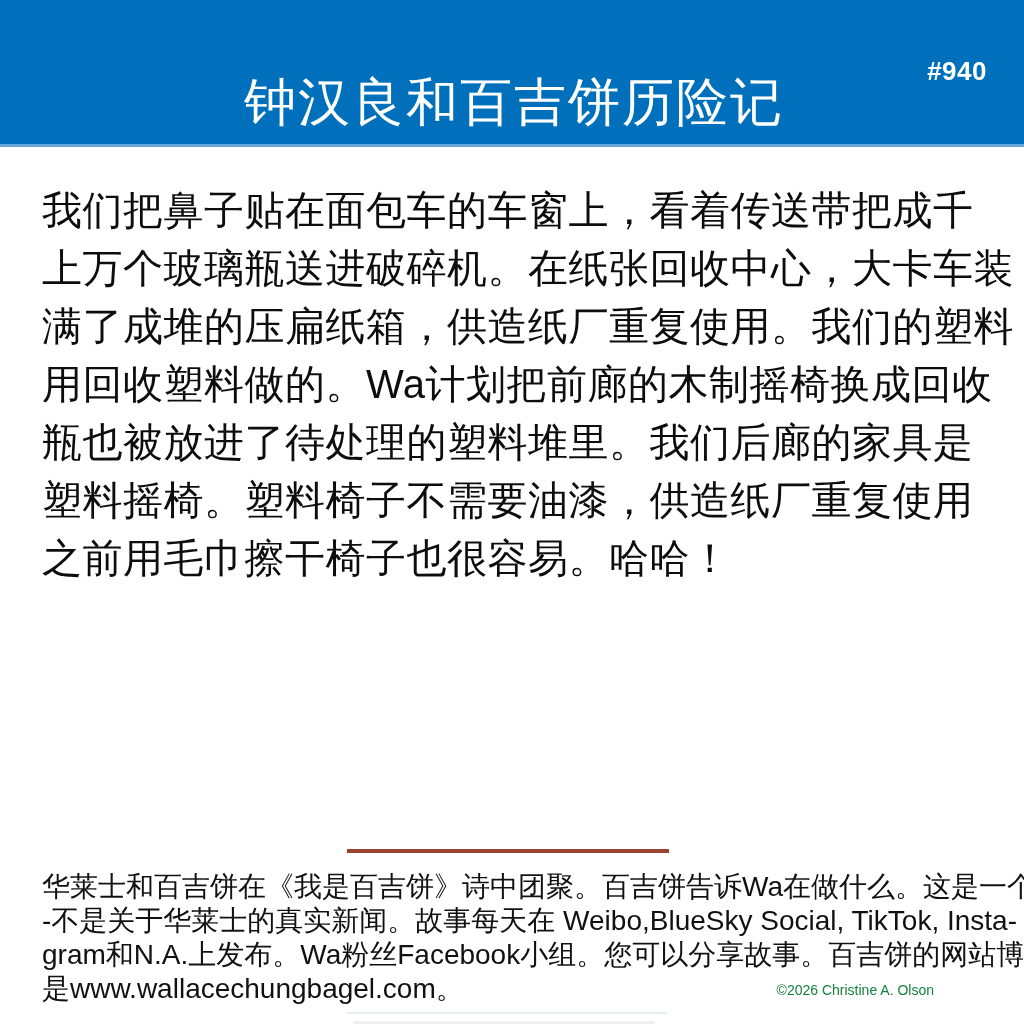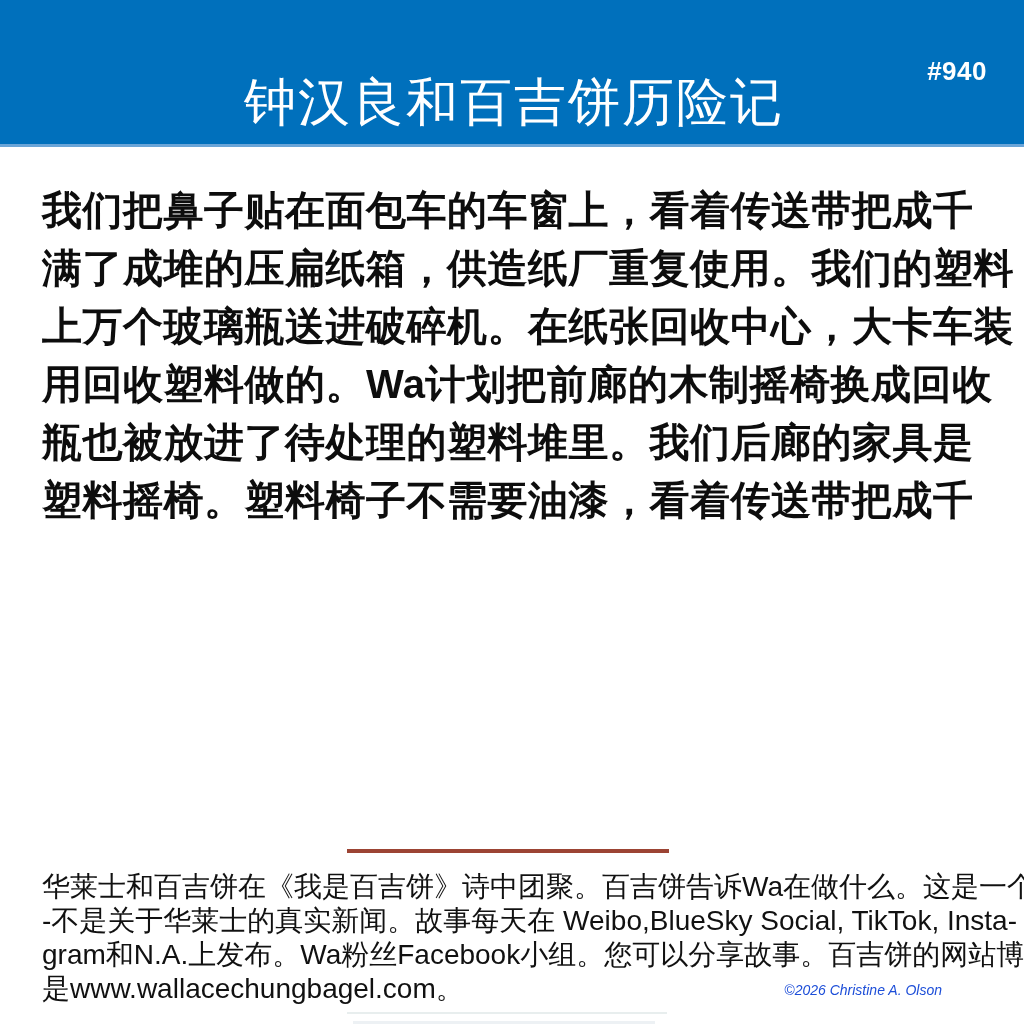--- a/index.html
+++ b/index.html
@@ -50,21 +50,20 @@
     top: 181px;
     left: 42px;
     width: 945px;
     color: #0d0d0d;
   }
   .story-line {
     font-size: 40px;
     line-height: 58px;
     letter-spacing: 0.5px;
     white-space: nowrap;
-    font-weight: bold;
   }
   .divider {
     position: absolute;
     top: 849px;
     left: 347px;
     width: 322px;
     height: 4px;
     background: #9c4434;
   }
   .footer {
@@ -75,24 +74,23 @@
     color: #111111;
   }
   .footer-line {
     font-size: 28px;
     line-height: 34px;
     white-space: nowrap;
   }
   .copyright {
     position: absolute;
     top: 982px;
-    right: 82px;
+    right: 90px;
     font-size: 14px;
-    color: #1d4ed8;
-    font-style: italic;
+    color: #15803d;
   }
   .strip { position: absolute; }
   .strip1 {
     top: 1012px; left: 347px;
     width: 320px; height: 2px;
     background: #e8eeee;
   }
   .strip2 {
     top: 1021px; left: 353px;
     width: 302px; height: 3px;
@@ -104,25 +102,26 @@
 
 <div class="page">
 
   <div class="header">
     <div class="issue">#940</div>
     <h1 class="title">钟汉良和百吉饼历险记</h1>
   </div>
 
   <div class="story">
     <div class="story-line">我们把鼻子贴在面包车的车窗上，看着传送带把成千</div>
+    <div class="story-line">上万个玻璃瓶送进破碎机。在纸张回收中心，大卡车装</div>
     <div class="story-line">满了成堆的压扁纸箱，供造纸厂重复使用。我们的塑料</div>
-    <div class="story-line">上万个玻璃瓶送进破碎机。在纸张回收中心，大卡车装</div>
     <div class="story-line">用回收塑料做的。Wa计划把前廊的木制摇椅换成回收</div>
     <div class="story-line">瓶也被放进了待处理的塑料堆里。我们后廊的家具是</div>
-    <div class="story-line">塑料摇椅。塑料椅子不需要油漆，看着传送带把成千</div>
+    <div class="story-line">塑料摇椅。塑料椅子不需要油漆，供造纸厂重复使用</div>
+    <div class="story-line">之前用毛巾擦干椅子也很容易。哈哈！</div>
   </div>
 
   <div class="divider"></div>
 
   <div class="footer">
     <div class="footer-line">华莱士和百吉饼在《我是百吉饼》诗中团聚。百吉饼告诉Wa在做什么。这是一个故事</div>
     <div class="footer-line">-不是关于华莱士的真实新闻。故事每天在 Weibo,BlueSky Social, TikTok, Insta-</div>
     <div class="footer-line">gram和N.A.上发布。Wa粉丝Facebook小组。您可以分享故事。百吉饼的网站博客</div>
     <div class="footer-line">是www.wallacechungbagel.com。</div>
   </div>

